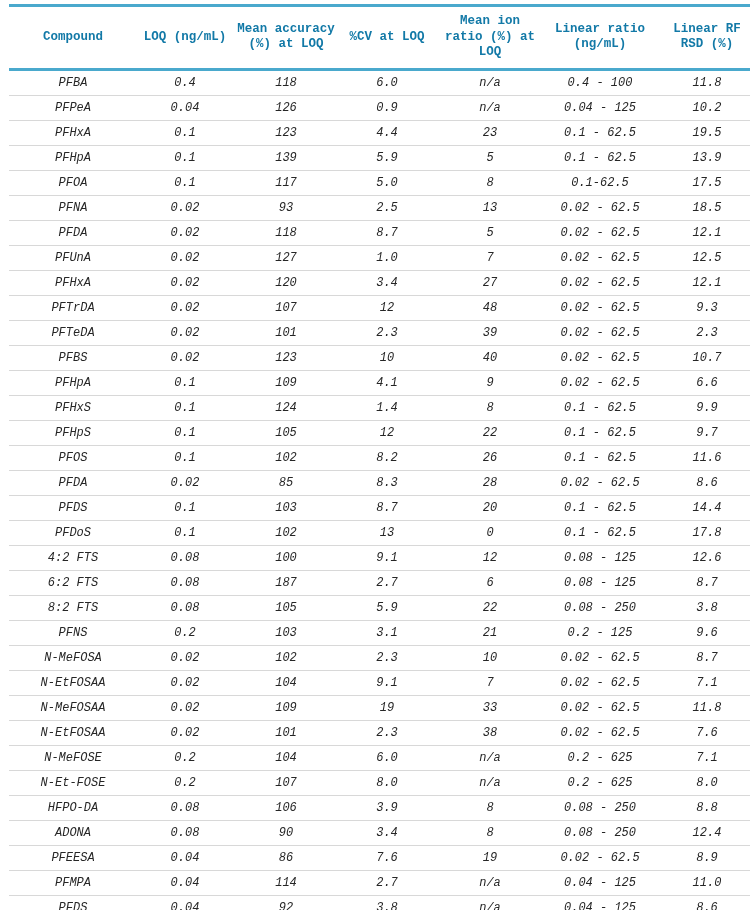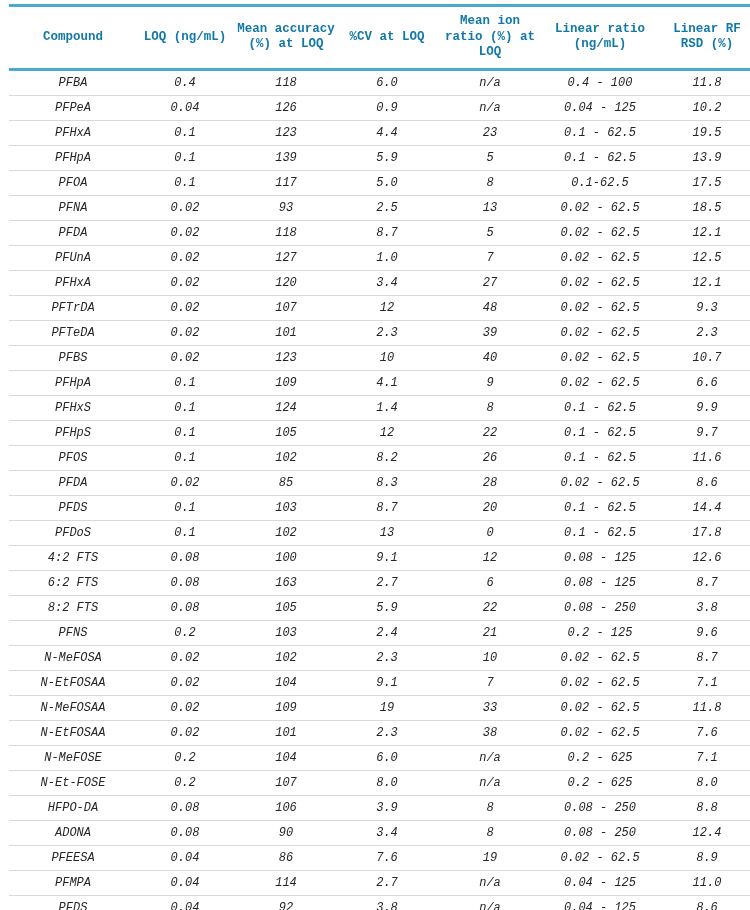--- a/index.html
+++ b/index.html
@@ -256,40 +256,40 @@
           <td>0.08</td>
           <td>100</td>
           <td>9.1</td>
           <td>12</td>
           <td>0.08 - 125</td>
           <td>12.6</td>
         </tr>
         <tr>
           <td>6:2 FTS</td>
           <td>0.08</td>
-          <td>163</td>
+          <td>187</td>
           <td>2.7</td>
           <td>6</td>
           <td>0.08 - 125</td>
           <td>8.7</td>
         </tr>
         <tr>
           <td>8:2 FTS</td>
           <td>0.08</td>
           <td>105</td>
           <td>5.9</td>
           <td>22</td>
           <td>0.08 - 250</td>
           <td>3.8</td>
         </tr>
         <tr>
           <td>PFNS</td>
           <td>0.2</td>
           <td>103</td>
-          <td>2.4</td>
+          <td>3.1</td>
           <td>21</td>
           <td>0.2 - 125</td>
           <td>9.6</td>
         </tr>
         <tr>
           <td>N-MeFOSA</td>
           <td>0.02</td>
           <td>102</td>
           <td>2.3</td>
           <td>10</td>

